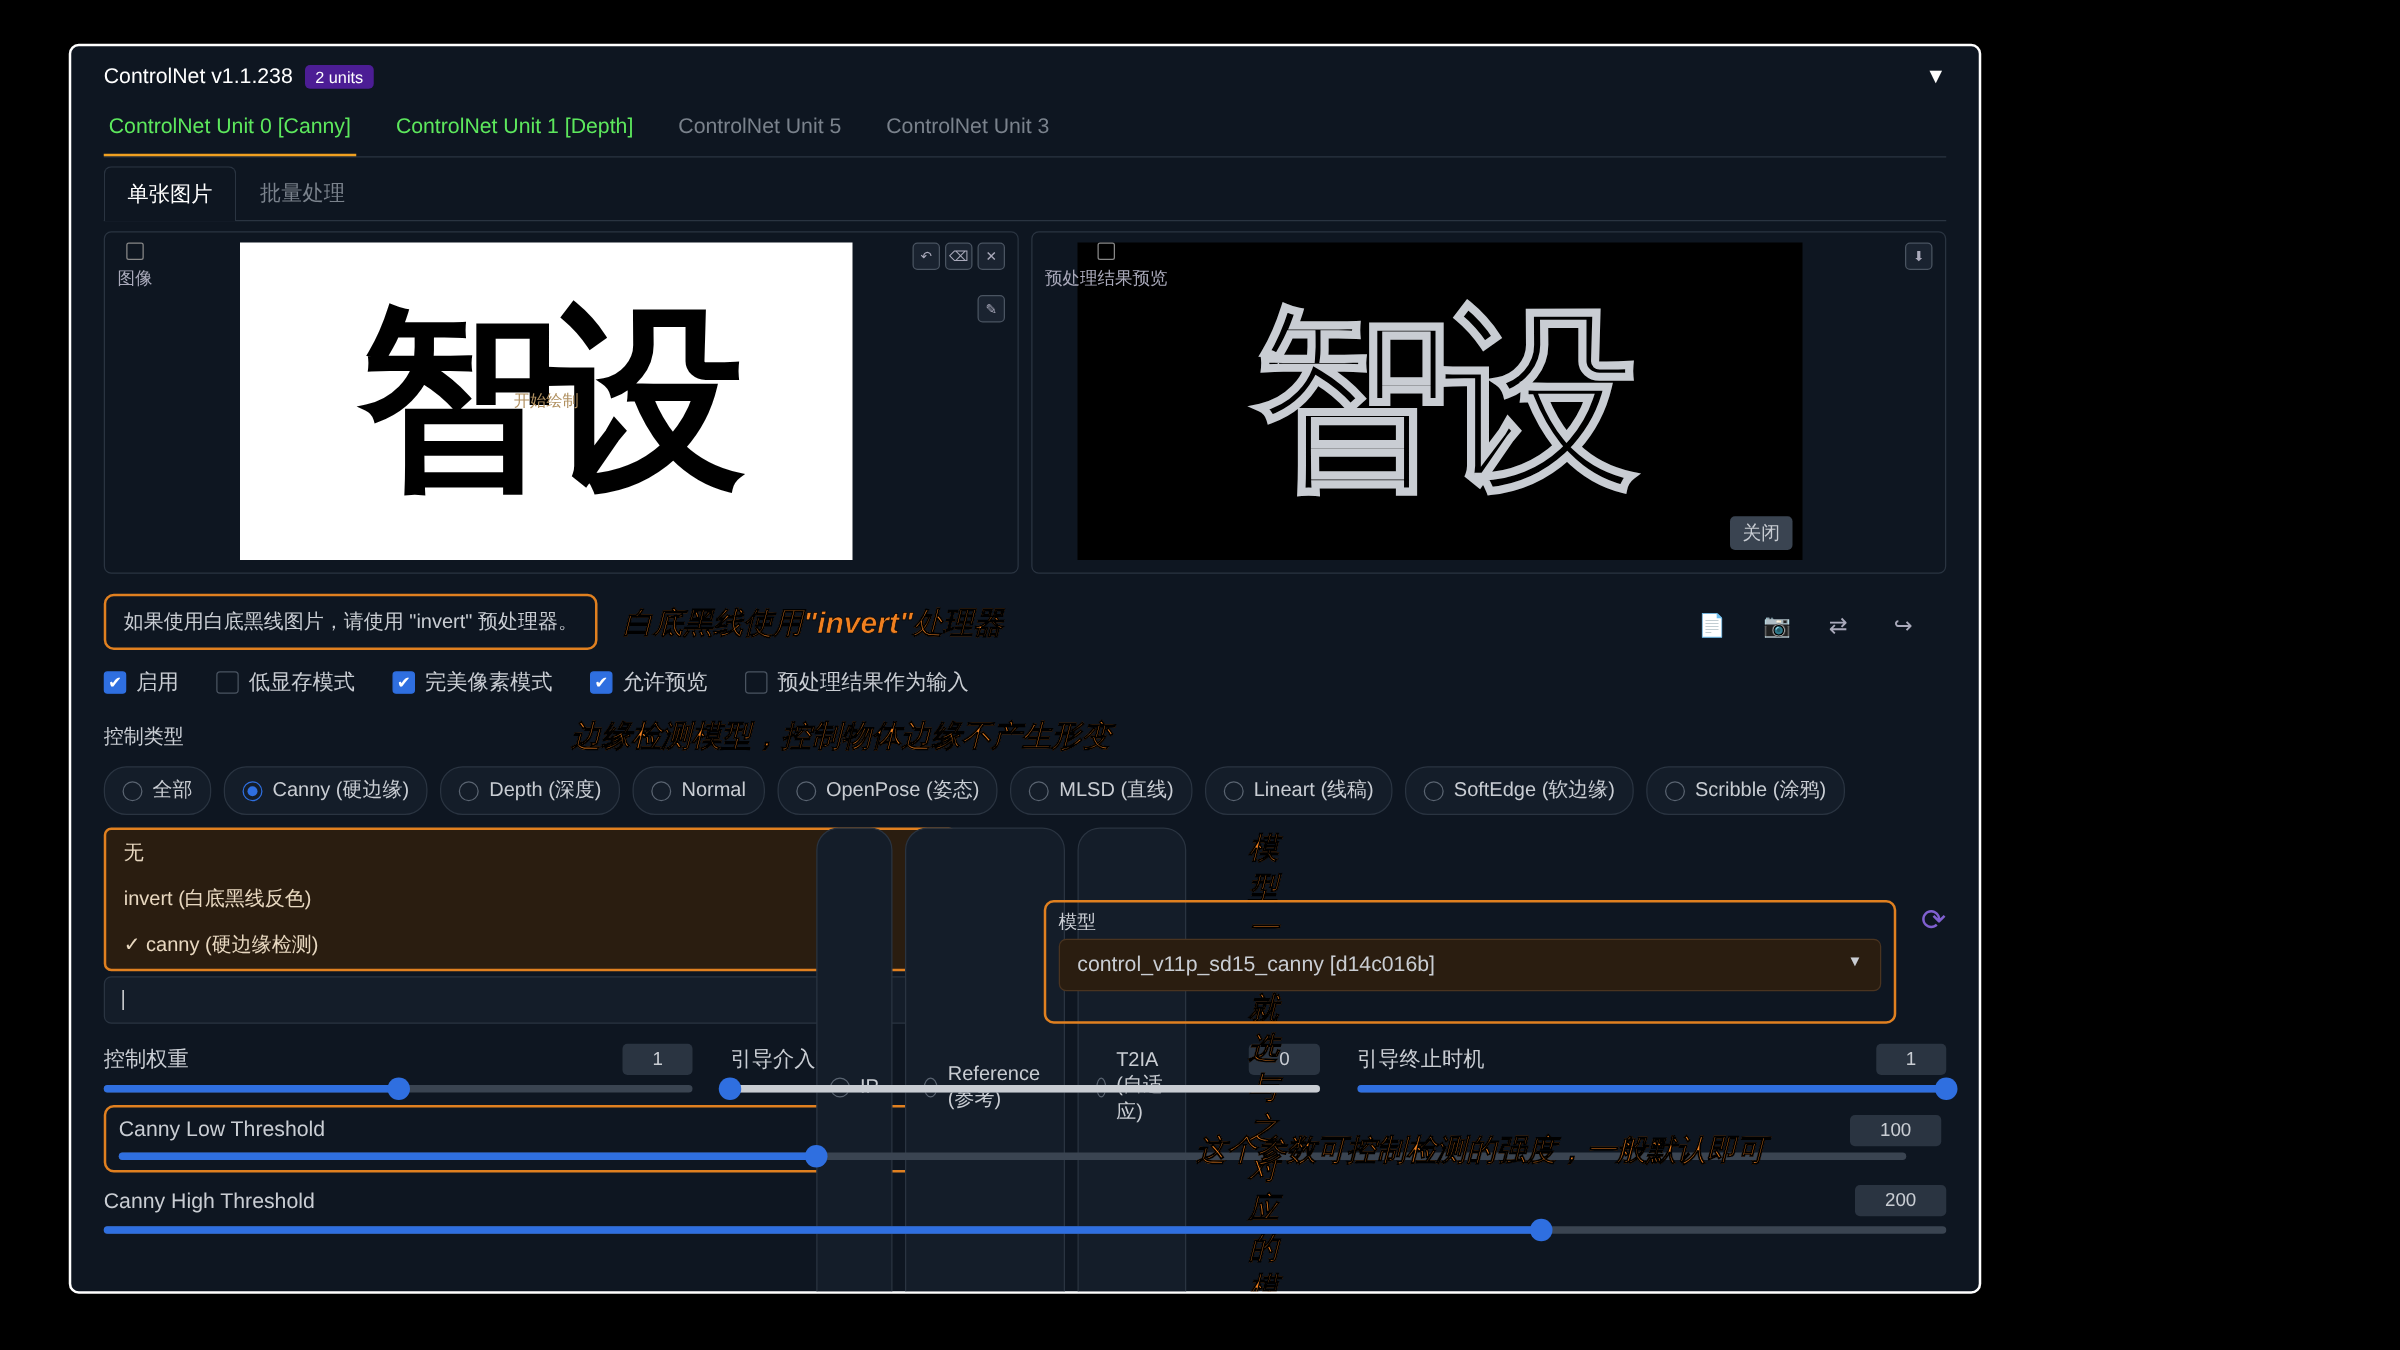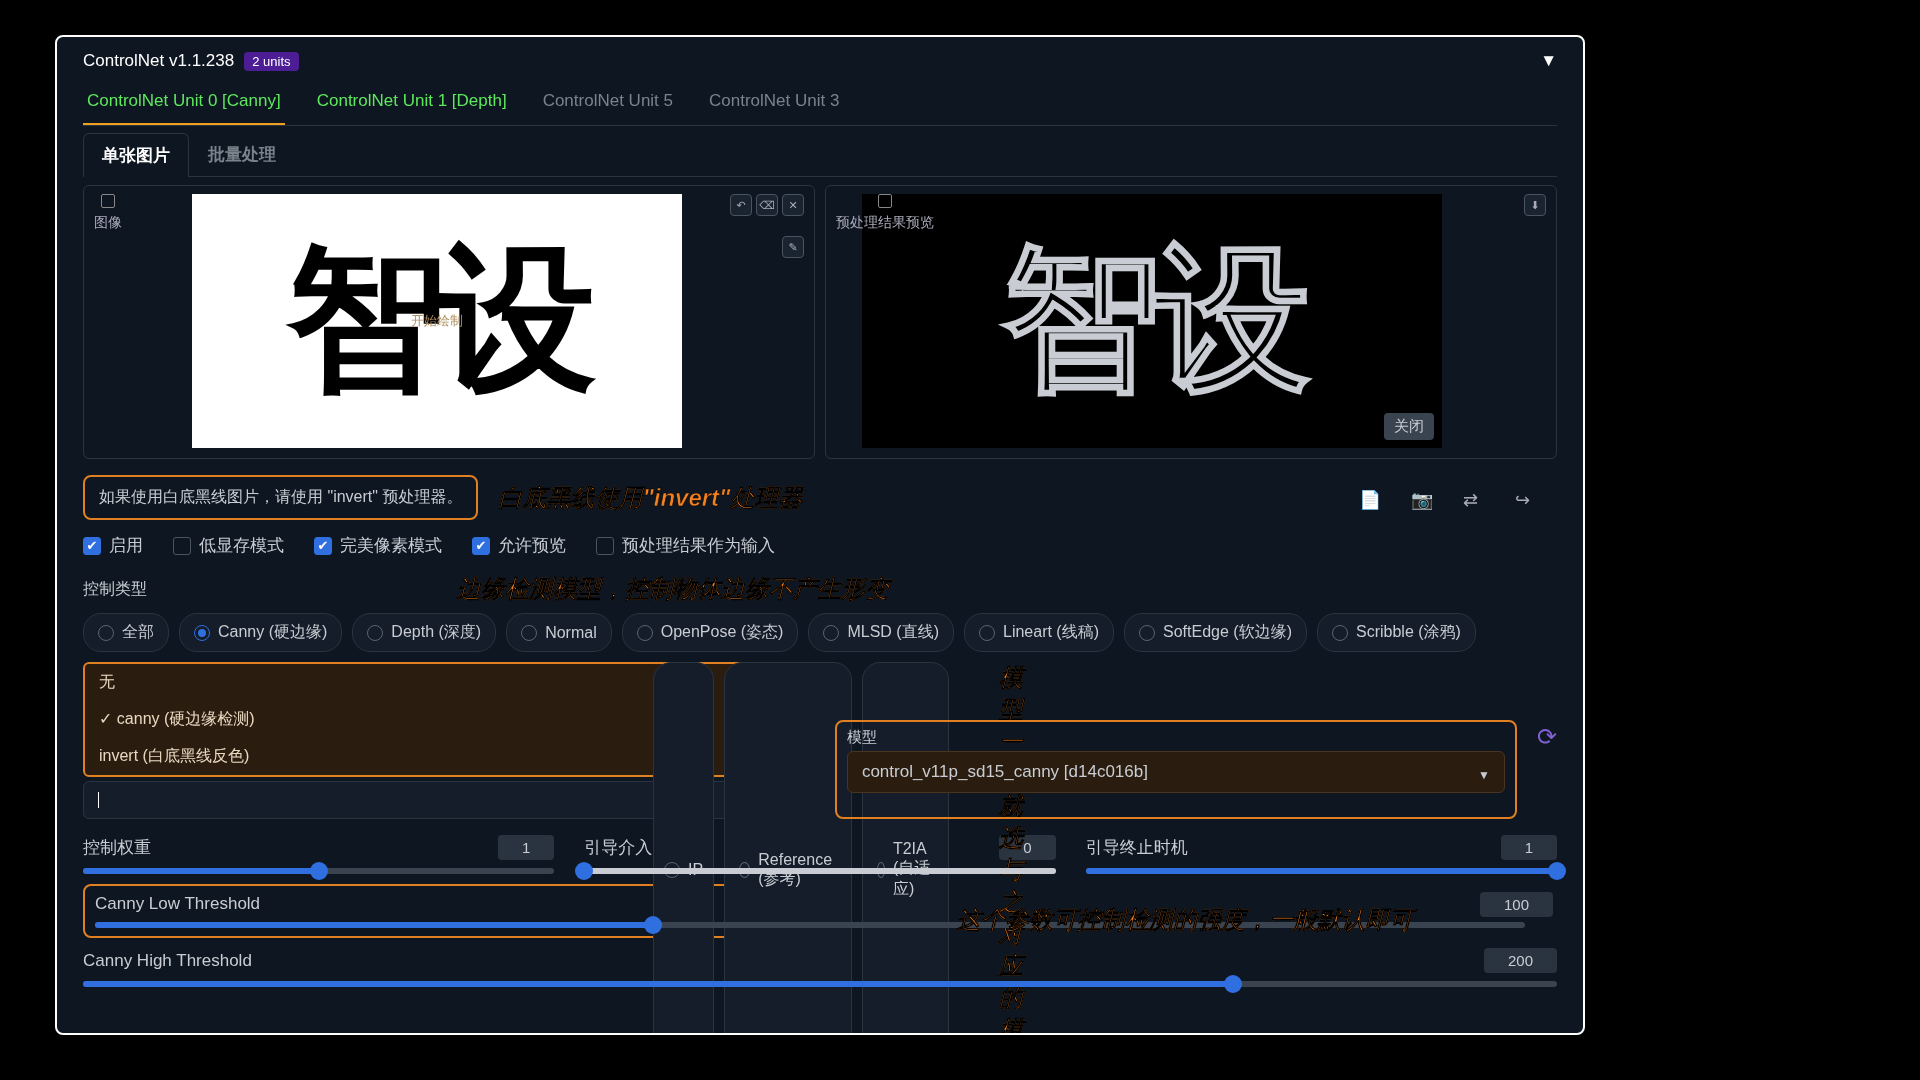--- a/index.html
+++ b/index.html
@@ -6,21 +6,21 @@
 body { background: #000; width: 1920px; height: 1080px; overflow: hidden; display: flex; align-items: flex-start; justify-content: flex-start; padding: 35px 55px; }
 .panel { background: #0e1621; border: 2px solid #fff; border-radius: 8px; width: 1530px; height: 1000px; padding: 14px 26px; color: #c9cdd3; font-size: 17px; position: relative; overflow: hidden; }
 .hdr { display: flex; align-items: center; gap: 10px; margin-bottom: 6px; }
 .hdr-title { color: #fff; font-weight: 500; }
 .badge { background: #4c1d95; color: #fff; font-size: 13px; padding: 2px 8px; border-radius: 4px; font-weight: 500; }
 .hdr-arrow { margin-left: auto; color: #fff; cursor: pointer; }
 .tabs { display: flex; gap: 28px; border-bottom: 1px solid #2a3441; padding: 6px 0 0; margin-bottom: 6px; }
 .tab { padding: 8px 4px 12px; cursor: pointer; color: #7a828c; font-weight: 500; border-bottom: 2px solid transparent; }
 .tab.act { color: #5de85d; border-bottom-color: #f0a020; }
 .tab.act2 { color: #5de85d; }
-.subtabs { display: flex; gap: 0; border-bottom: 1px solid #2a3441; font-weight: bold; }
+.subtabs { display: flex; gap: 0; border-bottom: 1px solid #2a3441; }
 .subtab { padding: 10px 18px; cursor: pointer; color: #7a828c; border: 1px solid transparent; border-bottom: none; }
 .subtab.act { color: #fff; border-color: #2a3441; border-radius: 6px 6px 0 0; background: #0e1621; position: relative; top: 1px; }
 .imgrow { display: flex; gap: 10px; margin-top: 8px; margin-bottom: 16px; }
 .imgbox { flex: 1; border: 1px solid #2a3441; border-radius: 6px; padding: 8px; position: relative; min-height: 274px; }
 .imglabel { display: flex; align-items: center; gap: 6px; font-size: 14px; color: #aab; position: absolute; top: 8px; left: 10px; z-index: 2; flex-direction: column; }
 .imglabel .ic { width: 14px; height: 14px; border: 1px solid #888; border-radius: 2px; display: inline-block; }
 .imgtools { position: absolute; top: 8px; right: 10px; display: flex; gap: 4px; z-index: 2; }
 .toolbtn { width: 22px; height: 22px; border: 1px solid #4a5461; border-radius: 4px; display: flex; align-items: center; justify-content: center; font-size: 11px; cursor: pointer; background: #1a2330; color: #aab; }
 .imgtools2 { position: absolute; top: 50px; right: 10px; z-index: 2; }
 .img-in { background: #fff; width: 490px; height: 254px; margin-left: 100px; display: flex; align-items: center; justify-content: center; }
@@ -41,21 +41,21 @@
 .seclabel { font-size: 16px; margin-bottom: 8px; display: flex; align-items: center; gap: 20px; }
 .radios { display: flex; flex-wrap: wrap; gap: 10px; margin-bottom: 10px; }
 .rad { display: flex; align-items: center; gap: 8px; padding: 8px 14px; border: 1px solid #2a3441; border-radius: 18px; cursor: pointer; font-size: 16px; background: #141d29; }
 .rc { width: 16px; height: 16px; border-radius: 50%; border: 1px solid #5a6471; display: inline-flex; align-items: center; justify-content: center; }
 .rc.on { border-color: #2f6fe0; }
 .rc.on::after { content: ""; width: 8px; height: 8px; border-radius: 50%; background: #2f6fe0; }
 .droprow { display: flex; gap: 20px; align-items: flex-end; margin-bottom: 16px; position: relative; }
 .dropcol { flex: 1; position: relative; }
 .dd-open { border: 2px solid #e08020; border-radius: 6px; background: #2a1d10; overflow: hidden; }
 .dd-opt { padding: 8px 14px; cursor: pointer; color: #e8d8c0; font-size: 16px; }
-.dd-sel { background: #141d29; border: 1px solid #2a3441; border-radius: 6px; padding: 10px 14px; display: flex; align-items: flex-end; cursor: pointer; margin-top: 4px; }
+.dd-sel { background: #141d29; border: 1px solid #2a3441; border-radius: 6px; padding: 10px 14px; display: flex; align-items: flex-start; cursor: pointer; margin-top: 4px; }
 .dd-sel .arrow { margin-left: auto; font-size: 12px; }
 .model-wrap { border: 2px solid #e08020; border-radius: 8px; padding: 6px 10px 24px; }
 .model-label { font-size: 15px; color: #c9cdd3; margin-bottom: 4px; }
 .spark { color: #d04020; font-size: 24px; align-self: center; padding-bottom: 8px; }
 .refresh { color: #8060d0; font-size: 24px; align-self: center; padding-bottom: 8px; cursor: pointer; }
 .sliders { display: flex; gap: 30px; margin-bottom: 10px; }
 .sld { flex: 1; }
 .sld-hdr { display: flex; align-items: center; margin-bottom: 8px; }
 .sld-val { margin-left: auto; background: #2a3441; padding: 4px 24px; border-radius: 4px; font-size: 15px; }
 .track { height: 6px; background: #3a4451; border-radius: 3px; position: relative; }
@@ -211,22 +211,22 @@
             <span>Reference (参考)</span>
           </label>
         <label class="rad">
             <span class="rc"></span>
             <span>T2IA (自适应)</span>
           </label>
         <span class="anno" style="margin-left:40px">模型一般就选与之对应的模型</span>
       </div>
       <div class="dd-open">
         <div class="dd-opt">无</div>
+        <div class="dd-opt">invert (白底黑线反色)</div>
         <div class="dd-opt">✓ canny (硬边缘检测)</div>
-        <div class="dd-opt">invert (白底黑线反色)</div>
       </div>
       <div class="dd-sel">
         <span style="border-left:1px solid #fff;height:16px;"></span>
         <span></span>
         <span class="arrow">▼</span>
       </div>
     </div>
     <span class="spark">💥</span>
     <div class="dropcol">
       <div class="model-wrap">

